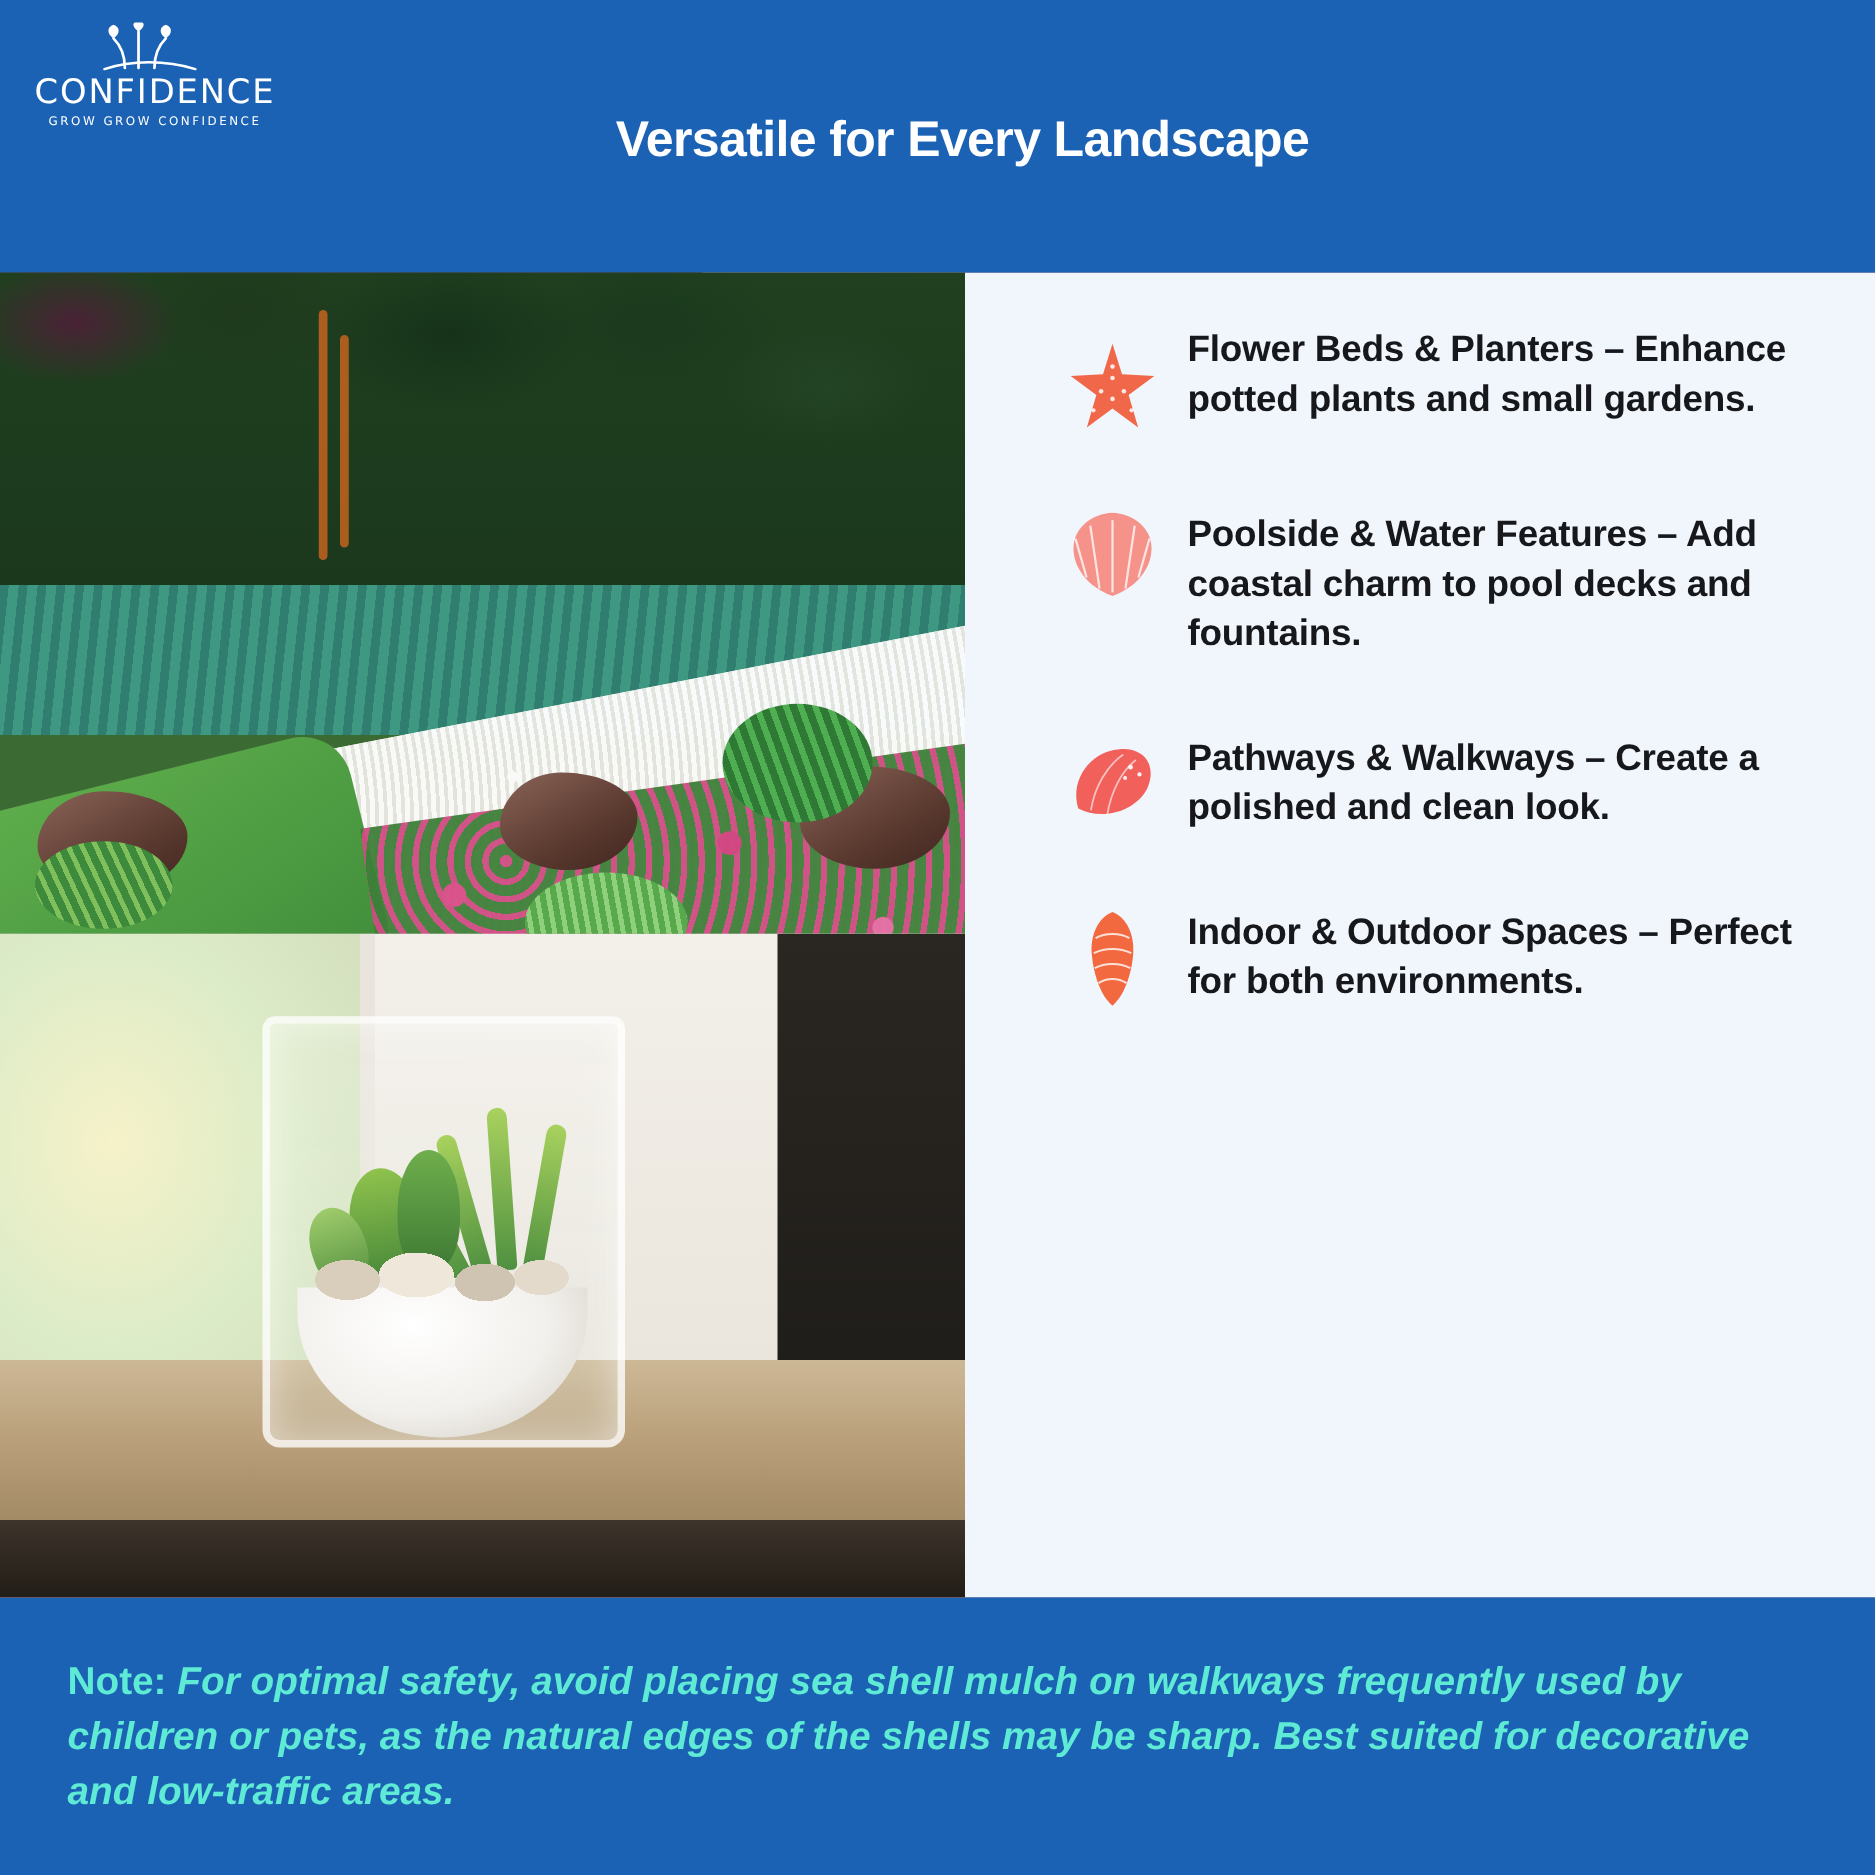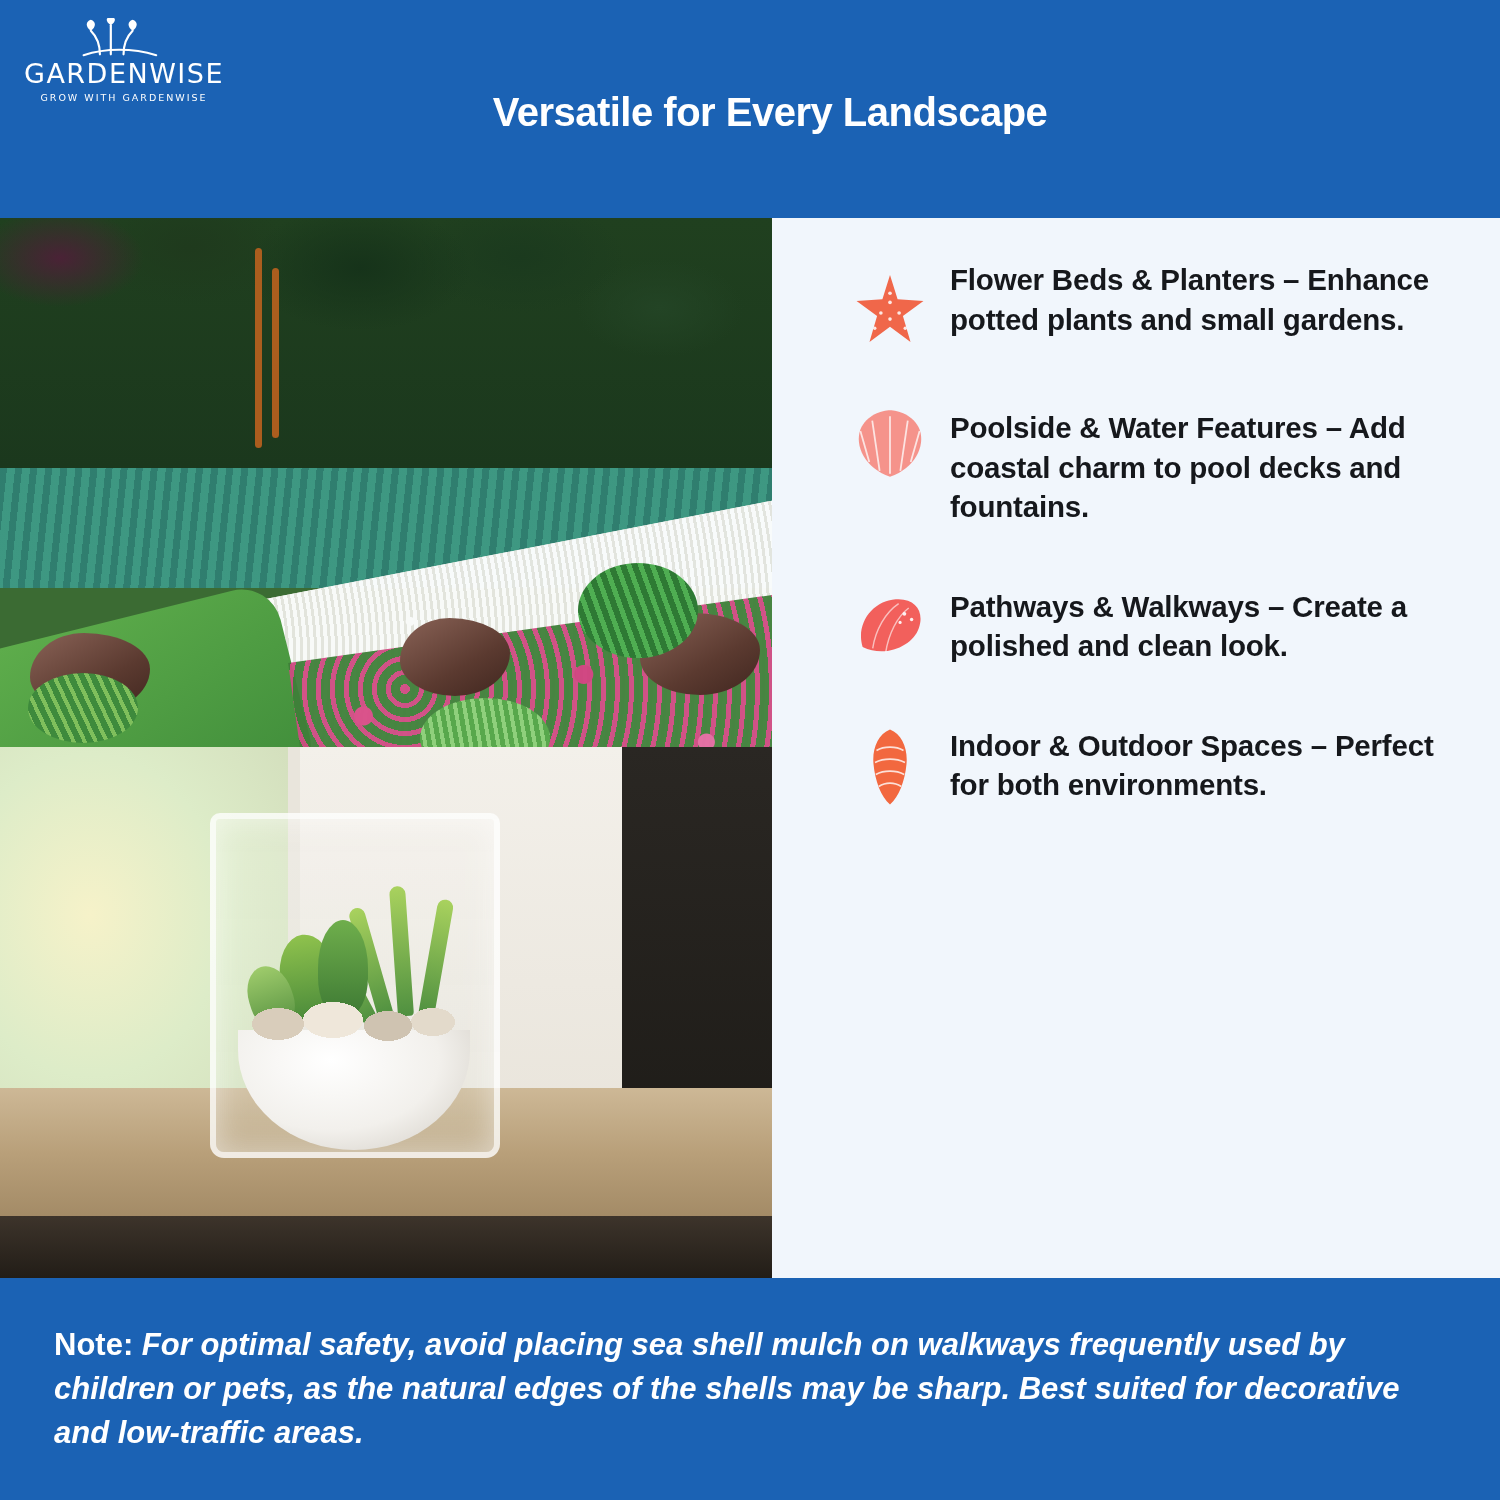--- a/index.html
+++ b/index.html
@@ -243,21 +243,21 @@
 
   
   .note {
     flex: 0 0 222px;
     background: #1b62b4;
     display: flex;
     align-items: center;
     padding: 0 54px;
   }
   .note-text {
-    color: #ffffff;
+    color: #5eead4;
     font-size: 31px;
     line-height: 1.42;
     font-style: italic;
     font-weight: bold;
   }
   .note-label { font-style: normal; font-weight: bold; }
 </style>
 </head>
 <body>
 
@@ -269,22 +269,22 @@
         <g fill="none" stroke="#ffffff" stroke-width="2.4" stroke-linecap="round">
           <path d="M34 40 C34 28, 30 20, 24 14"></path>
           <path d="M24 14 C18 10, 18 4, 24 2 C30 4, 30 10, 24 14 Z" fill="#ffffff" stroke="none"></path>
           <path d="M46 40 C46 26, 46 16, 46 8"></path>
           <path d="M46 8 C40 4, 40 -1, 46 -1 C52 -1, 52 4, 46 8 Z" fill="#ffffff" stroke="none"></path>
           <path d="M60 40 C60 28, 64 20, 70 14"></path>
           <path d="M70 14 C76 10, 76 4, 70 2 C64 4, 64 10, 70 14 Z" fill="#ffffff" stroke="none"></path>
           <path d="M16 41 C40 33, 70 33, 96 41" stroke-width="2.2"></path>
         </g>
       </svg>
-      <div class="logo-name">GARDENWISE</div>
-      <div class="logo-tag">GROW WITH GARDENWISE</div>
+      <div class="logo-name">CONFIDENCE</div>
+      <div class="logo-tag">GROW GROW CONFIDENCE</div>
     </div>
     <div class="header-title">Versatile for Every Landscape</div>
   </div>
 
   <div class="body-row">
 
     <div class="photos">
 
       <div class="photo photo-top">
         <div class="garden">

